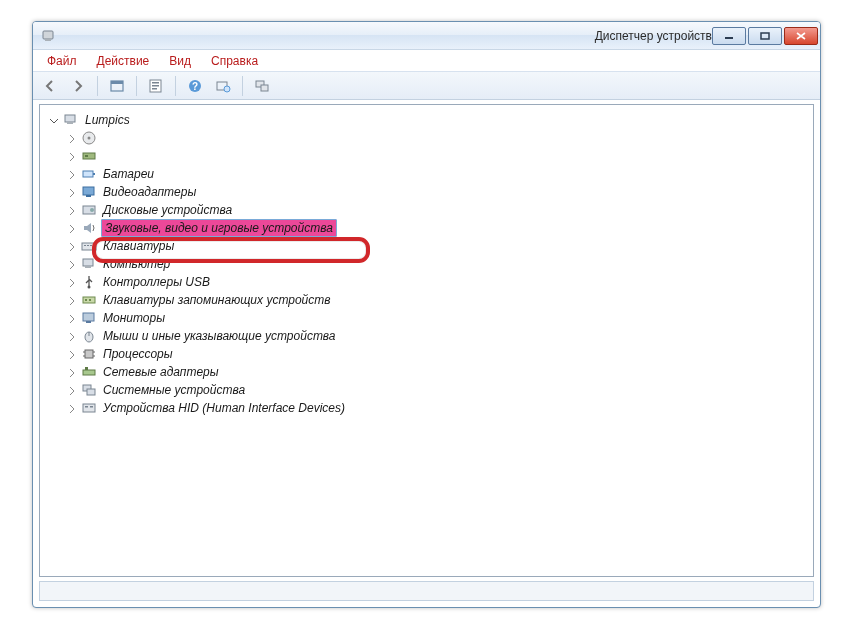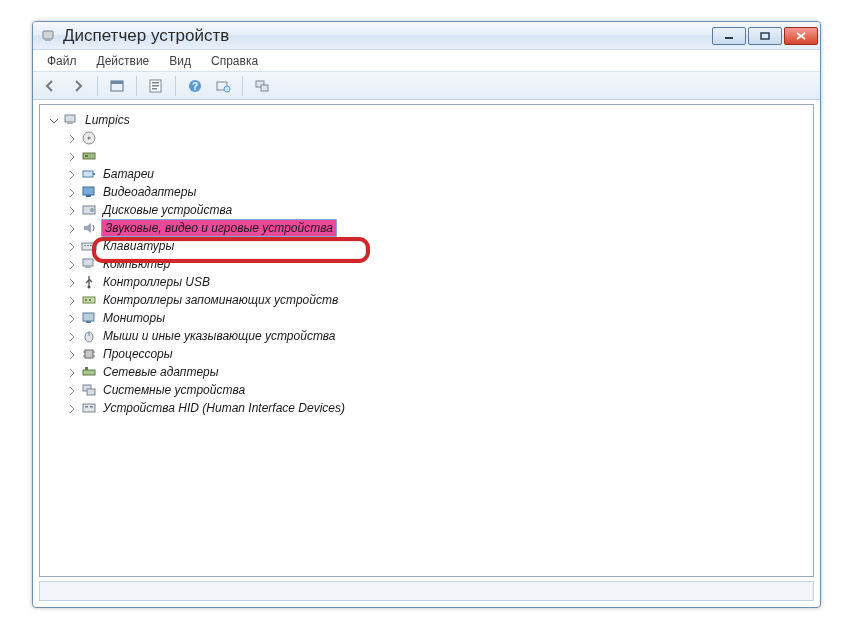--- a/index.html
+++ b/index.html
@@ -10,30 +10,30 @@
   background: #fff; border: 1px solid #6a8fb0; border-radius: 4px;
   box-shadow: 0 0 4px rgba(0,0,0,.25);
 }
 
 .titlebar {
   height: 28px; display: flex; align-items: center; padding: 0 2px 0 8px;
   background: linear-gradient(to bottom,#f6f9fd 0%,#e5eef8 50%,#d6e4f4 50%,#e9f1fb 100%);
   border-bottom: 1px solid #c9d7e6; border-top-left-radius: 3px; border-top-right-radius: 3px;
 }
 .titlebar .app-icon { width: 16px; height: 16px; margin-right: 6px; }
-.titlebar .title { font-size: 17px; color: #2b2b2b; flex: 1; }
+.titlebar .title { font-size: 12px; color: #2b2b2b; flex: 1; text-align: right; }
 .win-controls { display: flex; gap: 2px; }
 .win-btn { width: 34px; height: 18px; border: 1px solid #5a7aa0; border-radius: 2px;
   background: linear-gradient(to bottom,#eaf2fb,#cadbef); display:flex; align-items:center; justify-content:center; }
 .win-btn.close { background: linear-gradient(to bottom,#f39a8f,#d7462e); border-color:#9a2a18; }
 .win-btn svg { display:block; }
 
 .menubar {
   height: 22px; background:#fff; display:flex; align-items:center; padding:0 6px; gap:4px;
-  border-bottom:1px solid #d7e2ef; font-size:12px; color:#404040;
+  border-bottom:1px solid #d7e2ef; font-size:12px; color:#b91c1c;
 }
 .menu-item { padding: 2px 8px; cursor: default; }
 
 .toolbar {
   height: 28px; background: linear-gradient(to bottom,#f3f7fb,#e5edf7);
   border-bottom:1px solid #c3d1e0; display:flex; align-items:center; padding:0 6px; gap:6px;
 }
 .tbtn { width:22px; height:22px; display:flex; align-items:center; justify-content:center;
   border:1px solid transparent; border-radius:2px; }
 .tbtn svg { display:block; }
@@ -301,21 +301,21 @@
                 <path d="M3 1 L7 5 L3 9" fill="none" stroke="#888" stroke-width="1"></path>
               </svg>
             </span>
             <span class="icon">
               <svg width="16" height="16">
                 <rect x="2" y="5" width="12" height="6" fill="#c8d8a8" stroke="#6e8a4e"></rect>
                 <rect x="4" y="7" width="2" height="2" fill="#6e8a4e"></rect>
                 <rect x="8" y="7" width="2" height="2" fill="#6e8a4e"></rect>
               </svg>
             </span>
-            <span class="label">Контроллеры запоминающих устройств</span>
+            <span class="label">Клавиатуры запоминающих устройств</span>
           </div>
         <div class="node">
             <span class="expander">
               <svg width="9" height="9">
                 <path d="M3 1 L7 5 L3 9" fill="none" stroke="#888" stroke-width="1"></path>
               </svg>
             </span>
             <span class="icon">
               <svg width="16" height="16">
                 <rect x="2" y="3" width="11" height="8" fill="#bcd" stroke="#5a7aa0"></rect>

